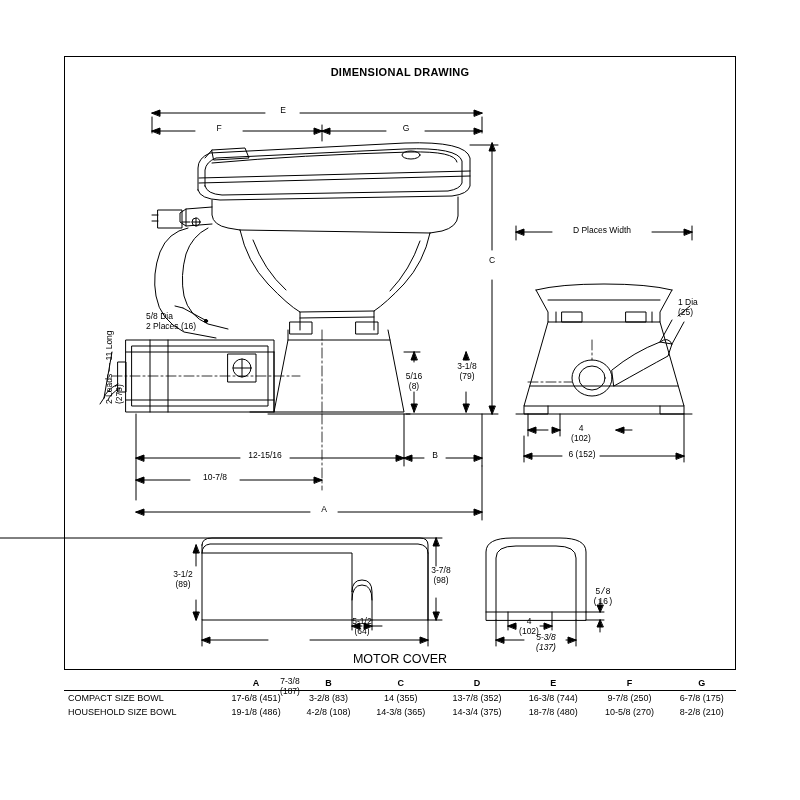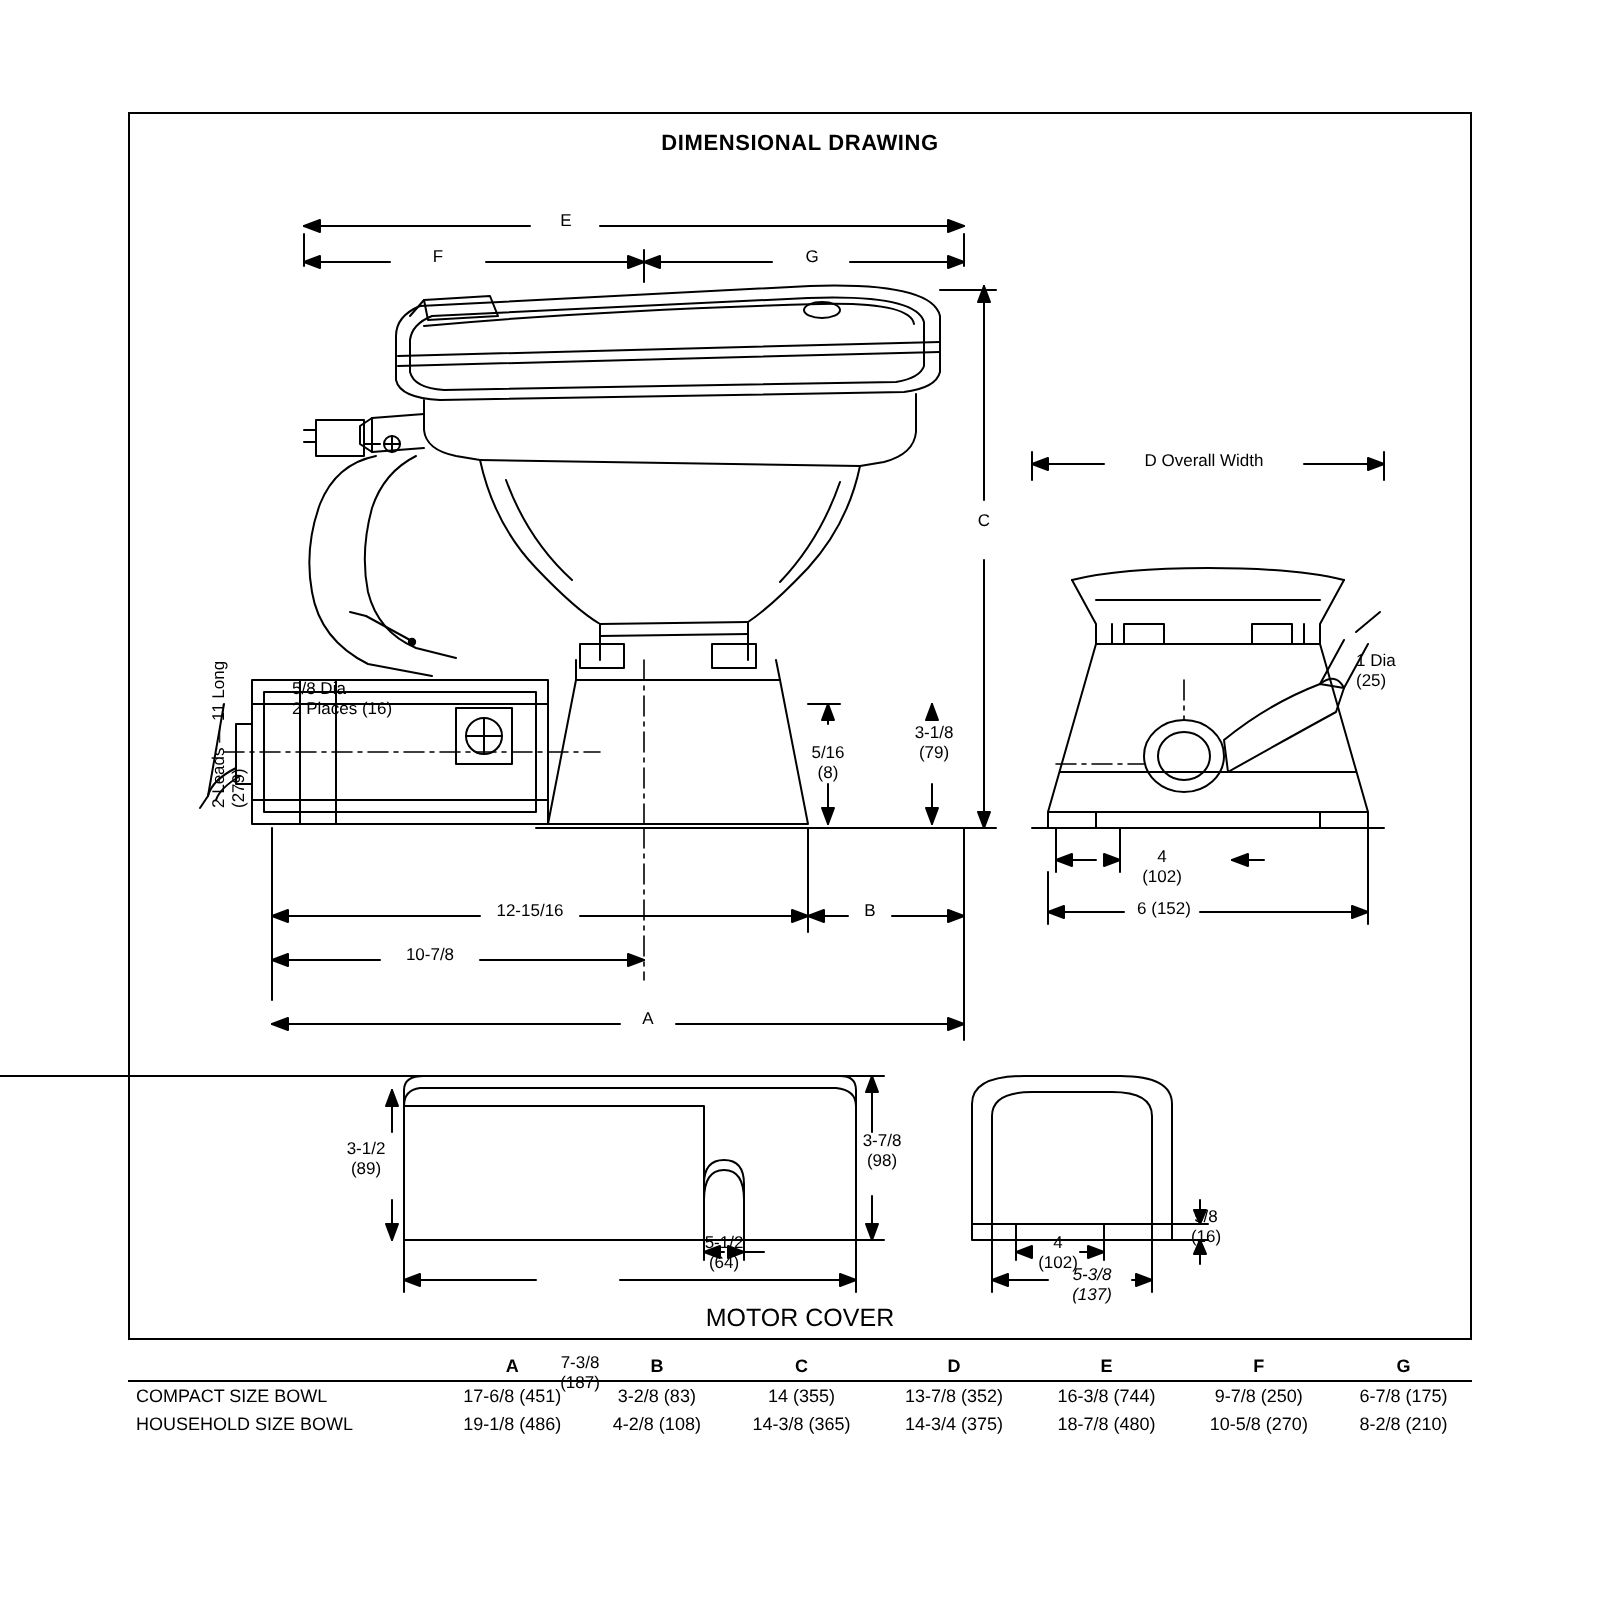--- a/index.html
+++ b/index.html
@@ -1,21 +1,21 @@
 <!DOCTYPE html>
 <html><head>
 <meta charset="utf-8">
 <style>
   html,body{margin:0;padding:0;background:#ffffff;}
   body{width:800px;height:800px;font-family:"Liberation Sans",sans-serif;color:#000;}
   #page{position:relative;width:800px;height:800px;overflow:hidden;}
   .frame{position:absolute;left:64px;top:56px;width:672px;height:614px;border:1px solid #000;box-sizing:border-box;}
   .ttl{position:absolute;width:100%;text-align:center;font-weight:bold;font-size:11px;letter-spacing:.3px;}
   .sub{position:absolute;width:100%;text-align:center;font-size:9.5px;letter-spacing:.2px;}
-  .lbl{position:absolute;font-size:8.5px;line-height:1.15;white-space:pre;margin-top:28px;}
+  .lbl{position:absolute;font-size:8.5px;line-height:1.15;white-space:pre;}
   .lblc{position:absolute;font-size:8.5px;line-height:1.15;text-align:center;white-space:pre;}
   .big{font-size:12.5px;}
   .vert{position:absolute;font-size:8.5px;white-space:pre;transform-origin:0 0;transform:rotate(-90deg);}
   svg{position:absolute;left:0;top:0;}
   table.spec{position:absolute;left:64px;top:676px;width:672px;border-collapse:collapse;font-size:9px;}
   table.spec th,table.spec td{padding:2px 0;}
   table.spec th.rowhdr,table.spec td.rowhdr{text-align:left;font-weight:normal;padding-left:4px;}
   table.spec th{font-weight:bold;text-align:center;}
   table.spec td{text-align:center;}
   table.spec tr.hdr th{border-bottom:1px solid #000;}
@@ -275,40 +275,40 @@
 (279)</div>
   <div class="lbl" style="left:146px;top:312px;">5/8 Dia
 2 Places (16)</div>
   <div class="lblc" style="left:240px;top:451px;width:50px;">12-15/16</div>
   <div class="lblc" style="left:190px;top:473px;width:50px;">10-7/8</div>
   <div class="lblc" style="left:400px;top:372px;width:28px;">5/16
 (8)</div>
   <div class="lblc" style="left:452px;top:362px;width:30px;">3-1/8
 (79)</div>
 
-  <div class="lblc" style="left:552px;top:226px;width:100px;">D Overall Width</div>
+  <div class="lblc" style="left:552px;top:226px;width:100px;">D Places Width</div>
   <div class="lbl" style="left:678px;top:298px;">1 Dia
 (25)</div>
   <div class="lblc" style="left:562px;top:424px;width:38px;">4
 (102)</div>
   <div class="lblc" style="left:562px;top:450px;width:40px;">6 (152)</div>
 
   <div class="lblc" style="left:168px;top:570px;width:30px;">3-1/2
 (89)</div>
   <div class="lblc" style="left:426px;top:566px;width:30px;">3-7/8
 (98)</div>
   <div class="lblc" style="left:347px;top:617px;width:30px;">5-1/2
 (64)</div>
   <div class="lblc" style="left:268px;top:633px;width:44px;margin-top:44px;">7-3/8
 (187)</div>
   <div class="lblc" style="left:512px;top:617px;width:34px;">4
 (102)</div>
   <div class="lblc" style="left:524px;top:633px;width:44px;font-style:italic;">5-3/8
 (137)</div>
-  <div class="lblc" style="left:590px;top:604px;width:26px;">5/8
+  <div class="lblc" style="left:590px;top:588px;width:26px;font-family:Liberation Mono, monospace;">5/8
 (16)</div>
 
   <div class="lblc big" style="left:300px;top:652px;width:200px;">MOTOR COVER</div>
 
   <table class="spec">
     <thead>
       <tr class="hdr">
         <th class="rowhdr" style="width:150px;"></th>
         <th>A</th>
         <th>B</th>

